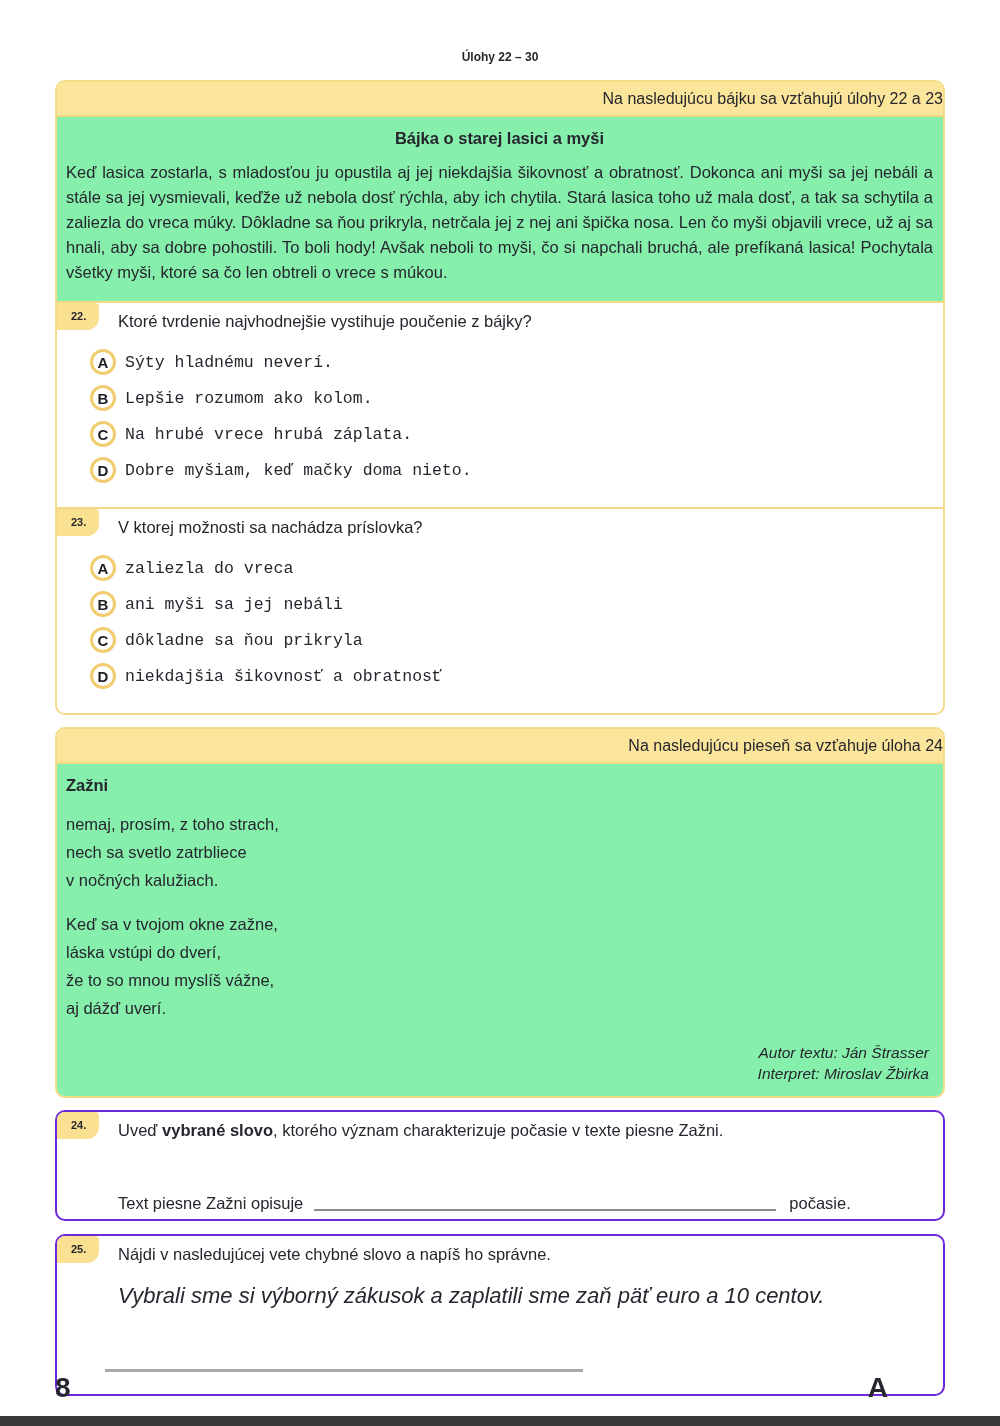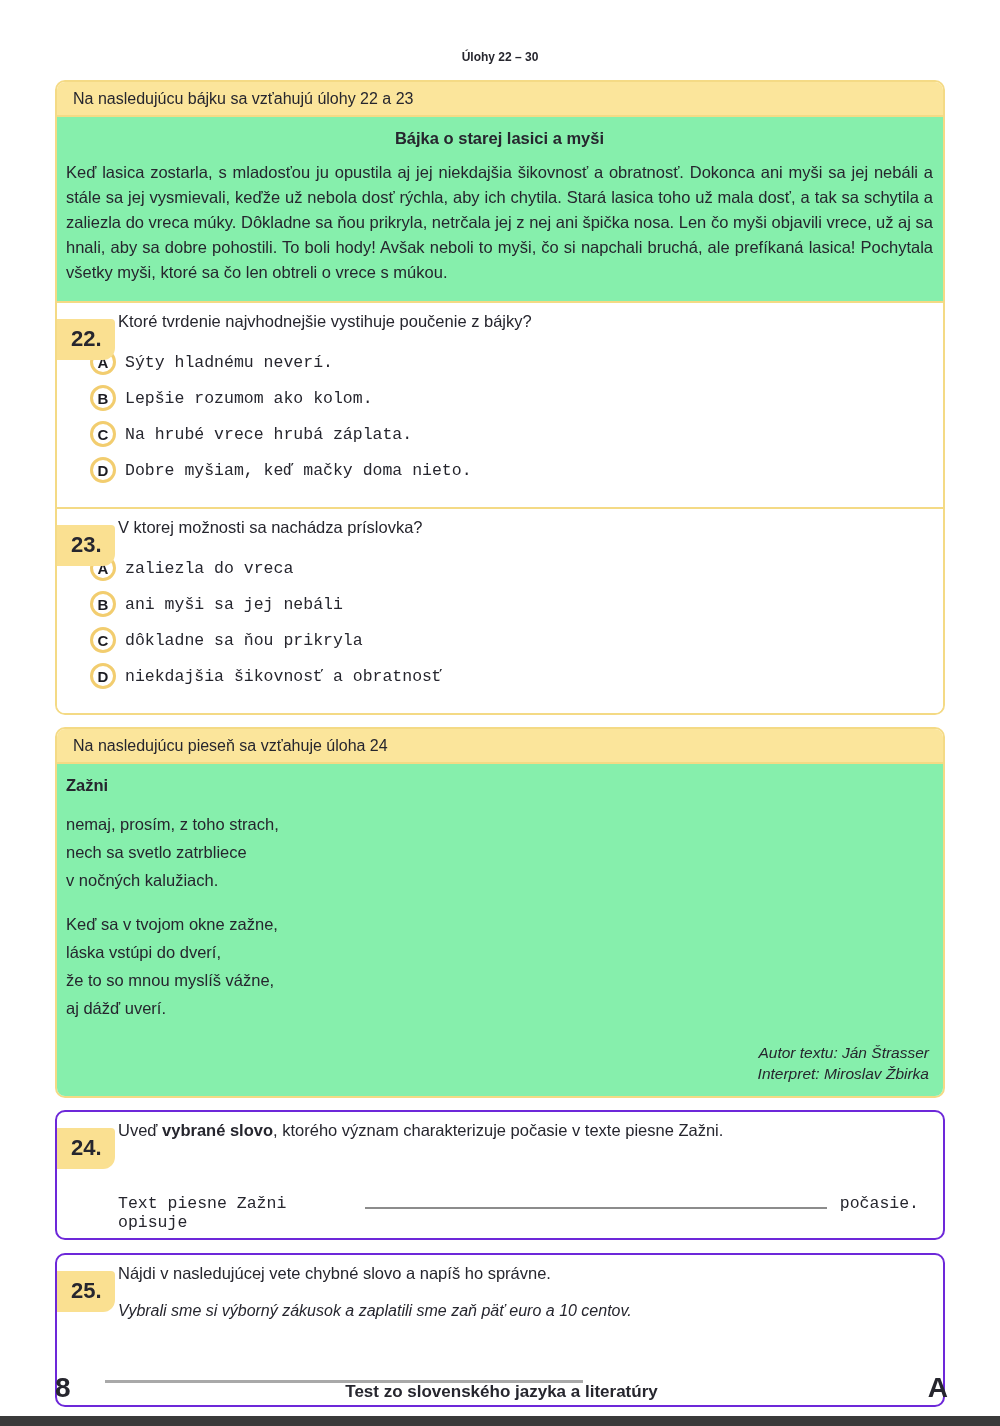--- a/index.html
+++ b/index.html
@@ -22,23 +22,23 @@
   
   .ybox {
     margin: 0 55px 12px 55px;
     border: 2px solid #f4da85;
     border-radius: 10px;
     overflow: hidden;
     background: #ffffff;
   }
   .band {
     background: #fbe59b;
-    text-align: left;
+    text-align: right;
     font-size: 16px;
-    padding: 8px 0 7px 16px;
+    padding: 8px 0 7px 8px;
   }
   .cream {
     background: #86efac;
     border-top: 2px solid #f4da85;
   }
   .fable-body { padding: 9px 10px 16px 9px; }
   .fable-title {
     text-align: center;
     font-weight: bold;
     font-size: 16.5px;
@@ -59,24 +59,24 @@
   .qbox {
     position: relative;
     margin: 0 55px 13px 55px;
     border: 2px solid #6d28d9;
     border-radius: 10px;
     background: #ffffff;
     overflow: hidden;
   }
   .qtab {
     position: absolute;
-    top: 16px; left: 0;
+    top: 0; left: 0;
     background: #fae091;
     font-weight: bold;
-    font-size: 22px;
+    font-size: 11px;
     padding: 7px 13px 8px 14px;
     border-radius: 0 4px 12px 0;
   }
   .qhead {
     padding: 9px 24px 0 61px;
     font-size: 16.5px;
     min-height: 36px;
   }
   .options { margin: 10px 0 0 33px; }
   .opt {
@@ -104,35 +104,34 @@
   .credits {
     text-align: right;
     font-style: italic;
     font-size: 15.5px;
     line-height: 21px;
     margin-top: 20px;
   }
   
   .fill-row {
     display: flex;
-    align-items: flex-start;
+    align-items: center;
     margin: 46px 24px 6px 61px;
     font-size: 16.5px;
-    font-family: Liberation Mono, monospace;
   }
   .fill-line {
     flex: 0 0 462px;
     height: 15px;
     border-bottom: 2px solid #8c8c8c;
     margin: 0 13px 0 11px;
   }
   .q25-sentence {
     margin: 11px 24px 0 61px;
     font-style: italic;
-    font-size: 16px;
+    font-size: 22px;
   }
   .answer-line {
     margin: 60px 0 6px 48px;
     width: 478px;
     border-bottom: 3px solid #a9a9a9;
   }
   .pad-bottom { padding-bottom: 16px; }
   
   .footer {
     position: absolute;
@@ -248,17 +247,16 @@
 
 <section class="qbox pad-bottom">
   <div class="qtab">25.</div>
   <div class="qhead">Nájdi v nasledujúcej vete chybné slovo a napíš ho správne.</div>
   <div class="q25-sentence">Vybrali sme si výborný zákusok a zaplatili sme zaň päť euro a 10 centov.</div>
   <div class="answer-line"></div>
 </section>
 
 <footer class="footer">
   <span class="page-num">8</span>
-  <span class="footer-center">Test zo slovenského jazyka a literatúry</span>
   <span class="form-letter">A</span>
 </footer>
 
 <div class="bottom-bar"></div>
 
 </body></html>

